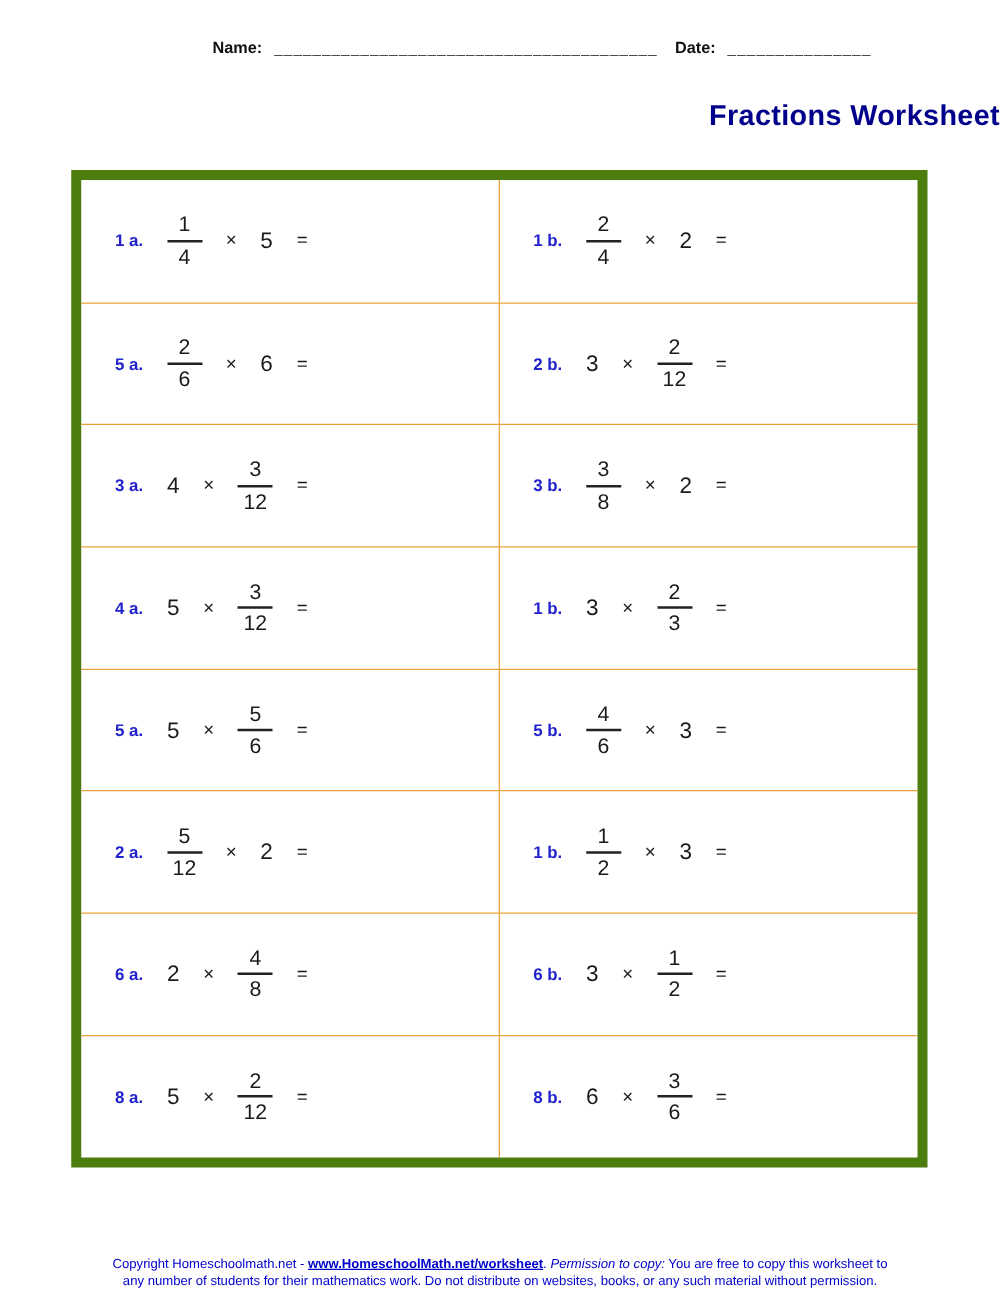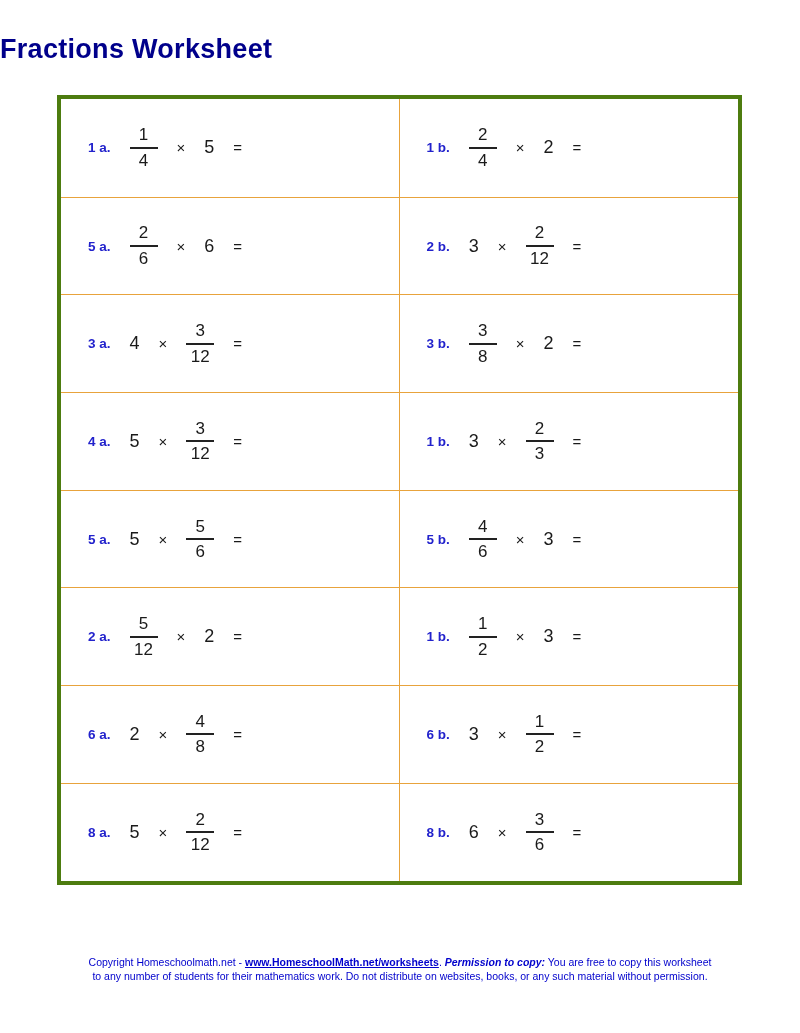--- a/index.html
+++ b/index.html
@@ -11,28 +11,28 @@
   .name-date{
     padding:30px 0 0 170px;font-size:13px;font-weight:bold;color:#111;
     white-space:nowrap;
   }
   .blank{
     font-weight:normal;color:#444;letter-spacing:1px;font-size:12px;
     margin:0 10px 0 6px;
   }
   
   .title{
-    margin:34px 0 0 0;text-align:left;font-size:27px;font-weight:bold;
+    margin:34px 0 0 0;text-align:right;font-size:23px;font-weight:bold;
     color:#00008B;letter-spacing:0.3px;
   }
   
   .grid{
     margin:30px auto 0 57px;width:685px;
     display:grid;grid-template-columns:1fr 1fr;grid-auto-rows:97.7px;
-    border:4px solid #4d7c0f;box-sizing:border-box;
+    border:8px solid #4d7c0f;box-sizing:border-box;
   }
   .cell{
     display:flex;align-items:center;padding-left:27px;gap:19px;
     border-top:1px solid #E8A33C;box-sizing:border-box;
   }
   .cell:nth-child(-n+2){border-top:none;}
   .cell:nth-child(odd){border-right:1px solid #E8A33C;}
   .plabel{
     font-size:13.5px;font-weight:bold;color:#2222CC;white-space:nowrap;
   }
@@ -43,27 +43,33 @@
     font-size:17px;color:#1a1a1a;line-height:1.15;
   }
   .frac .num{border-bottom:2px solid #222;padding:0 7px 2px 7px;min-width:14px;text-align:center;}
   .frac .den{padding-top:2px;text-align:center;}
   
   .footer{
     margin:70px auto 0 auto;max-width:625px;text-align:center;
     font-size:10.5px;line-height:1.4;color:#0000CC;
   }
   .footer a{color:#0000CC;font-weight:bold;text-decoration:underline;cursor:pointer;}
-  .footer em{font-style:italic;font-weight:bold;}
+  .footer em{font-style:italic;}
 </style>
 </head>
 <body>
 
 <div class="page">
 
+  <div class="name-date">
+    <span>Name:</span>
+    <span class="blank">________________________________________</span>
+    <span>Date:</span>
+    <span class="blank">_______________</span>
+  </div>
 
   <h1 class="title">Fractions Worksheet</h1>
 
   <div class="grid" id="problems-grid">
       <div class="cell">
         <span class="plabel">1 a.</span>
         <span class="frac">
           <span class="num">1</span>
           <span class="den">4</span>
         </span>
@@ -217,16 +223,16 @@
         <span class="op">×</span>
         <span class="frac">
           <span class="num">3</span>
           <span class="den">6</span>
         </span>
         <span class="op">=</span>
       </div>
     </div>
 
   <div class="footer">
-    <span>Copyright Homeschoolmath.net - </span><a>www.HomeschoolMath.net/worksheets</a><span>.  </span><em>Permission to copy:</em><span> You are free to copy this worksheet to any number of students for their mathematics work. Do not distribute on websites, books, or any such material without permission.</span>
+    <span>Copyright Homeschoolmath.net - </span><a>www.HomeschoolMath.net/worksheet</a><span>.  </span><em>Permission to copy:</em><span> You are free to copy this worksheet to any number of students for their mathematics work. Do not distribute on websites, books, or any such material without permission.</span>
   </div>
 
 </div>
 
 </body></html>

